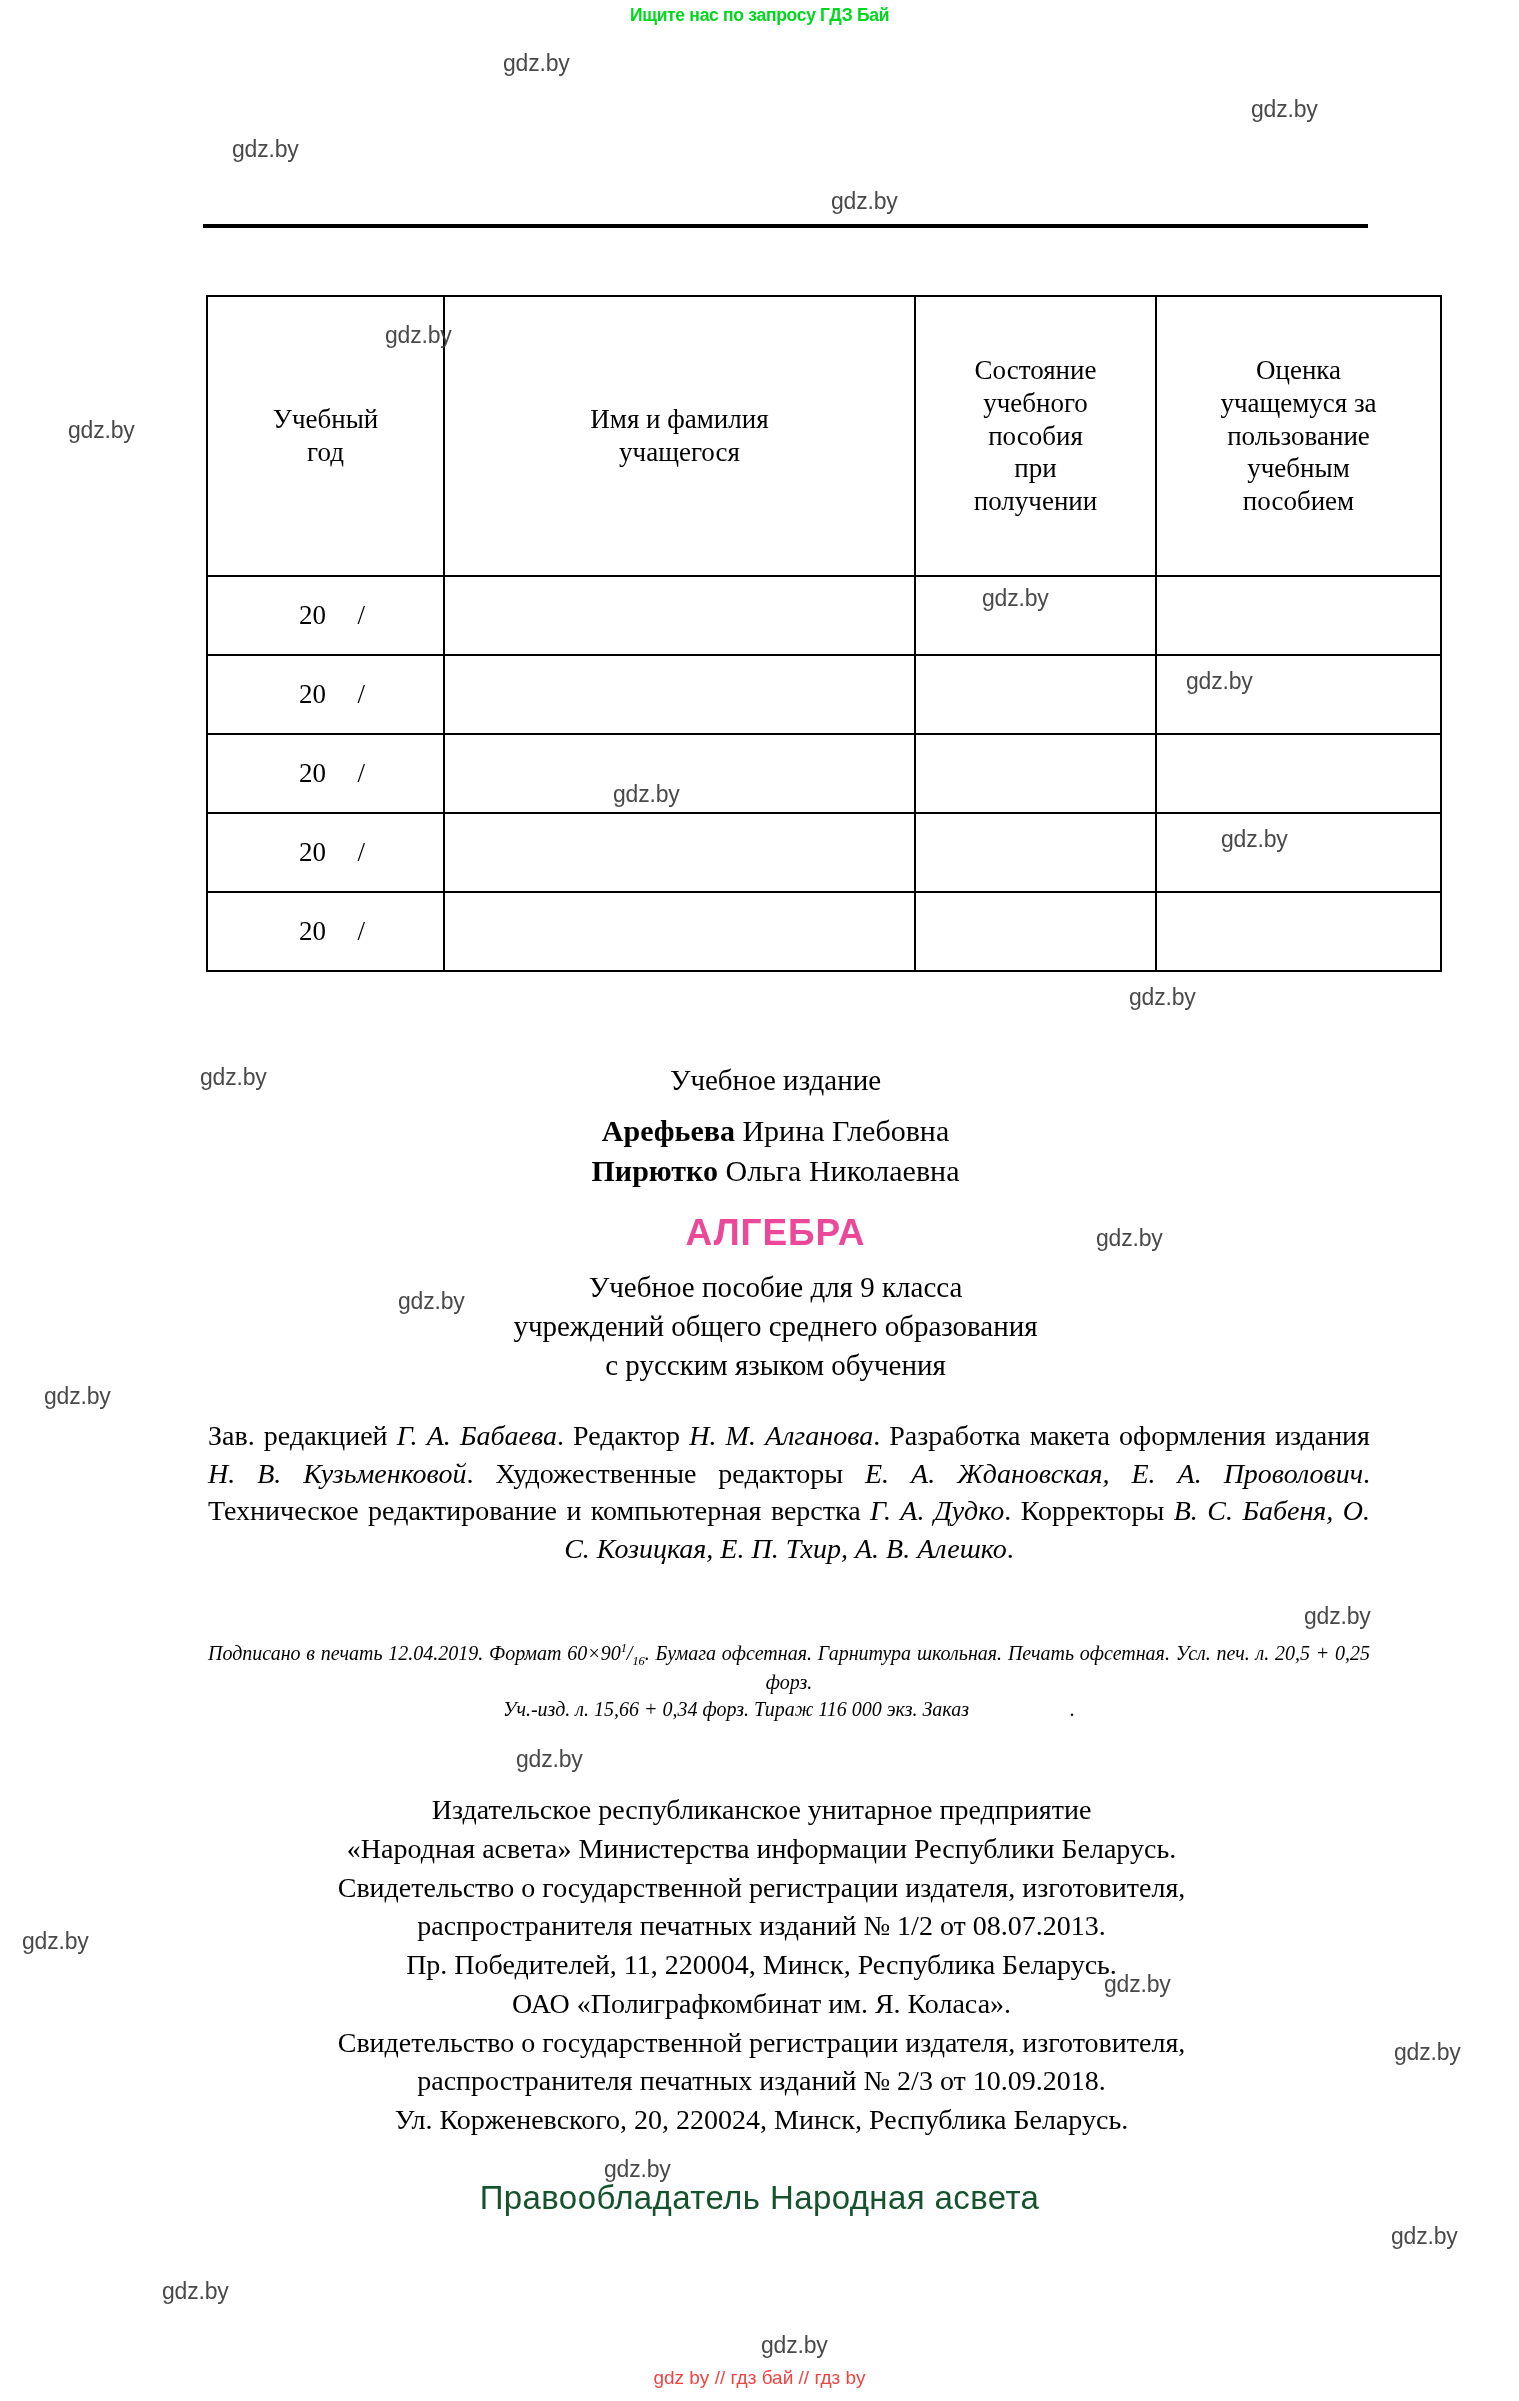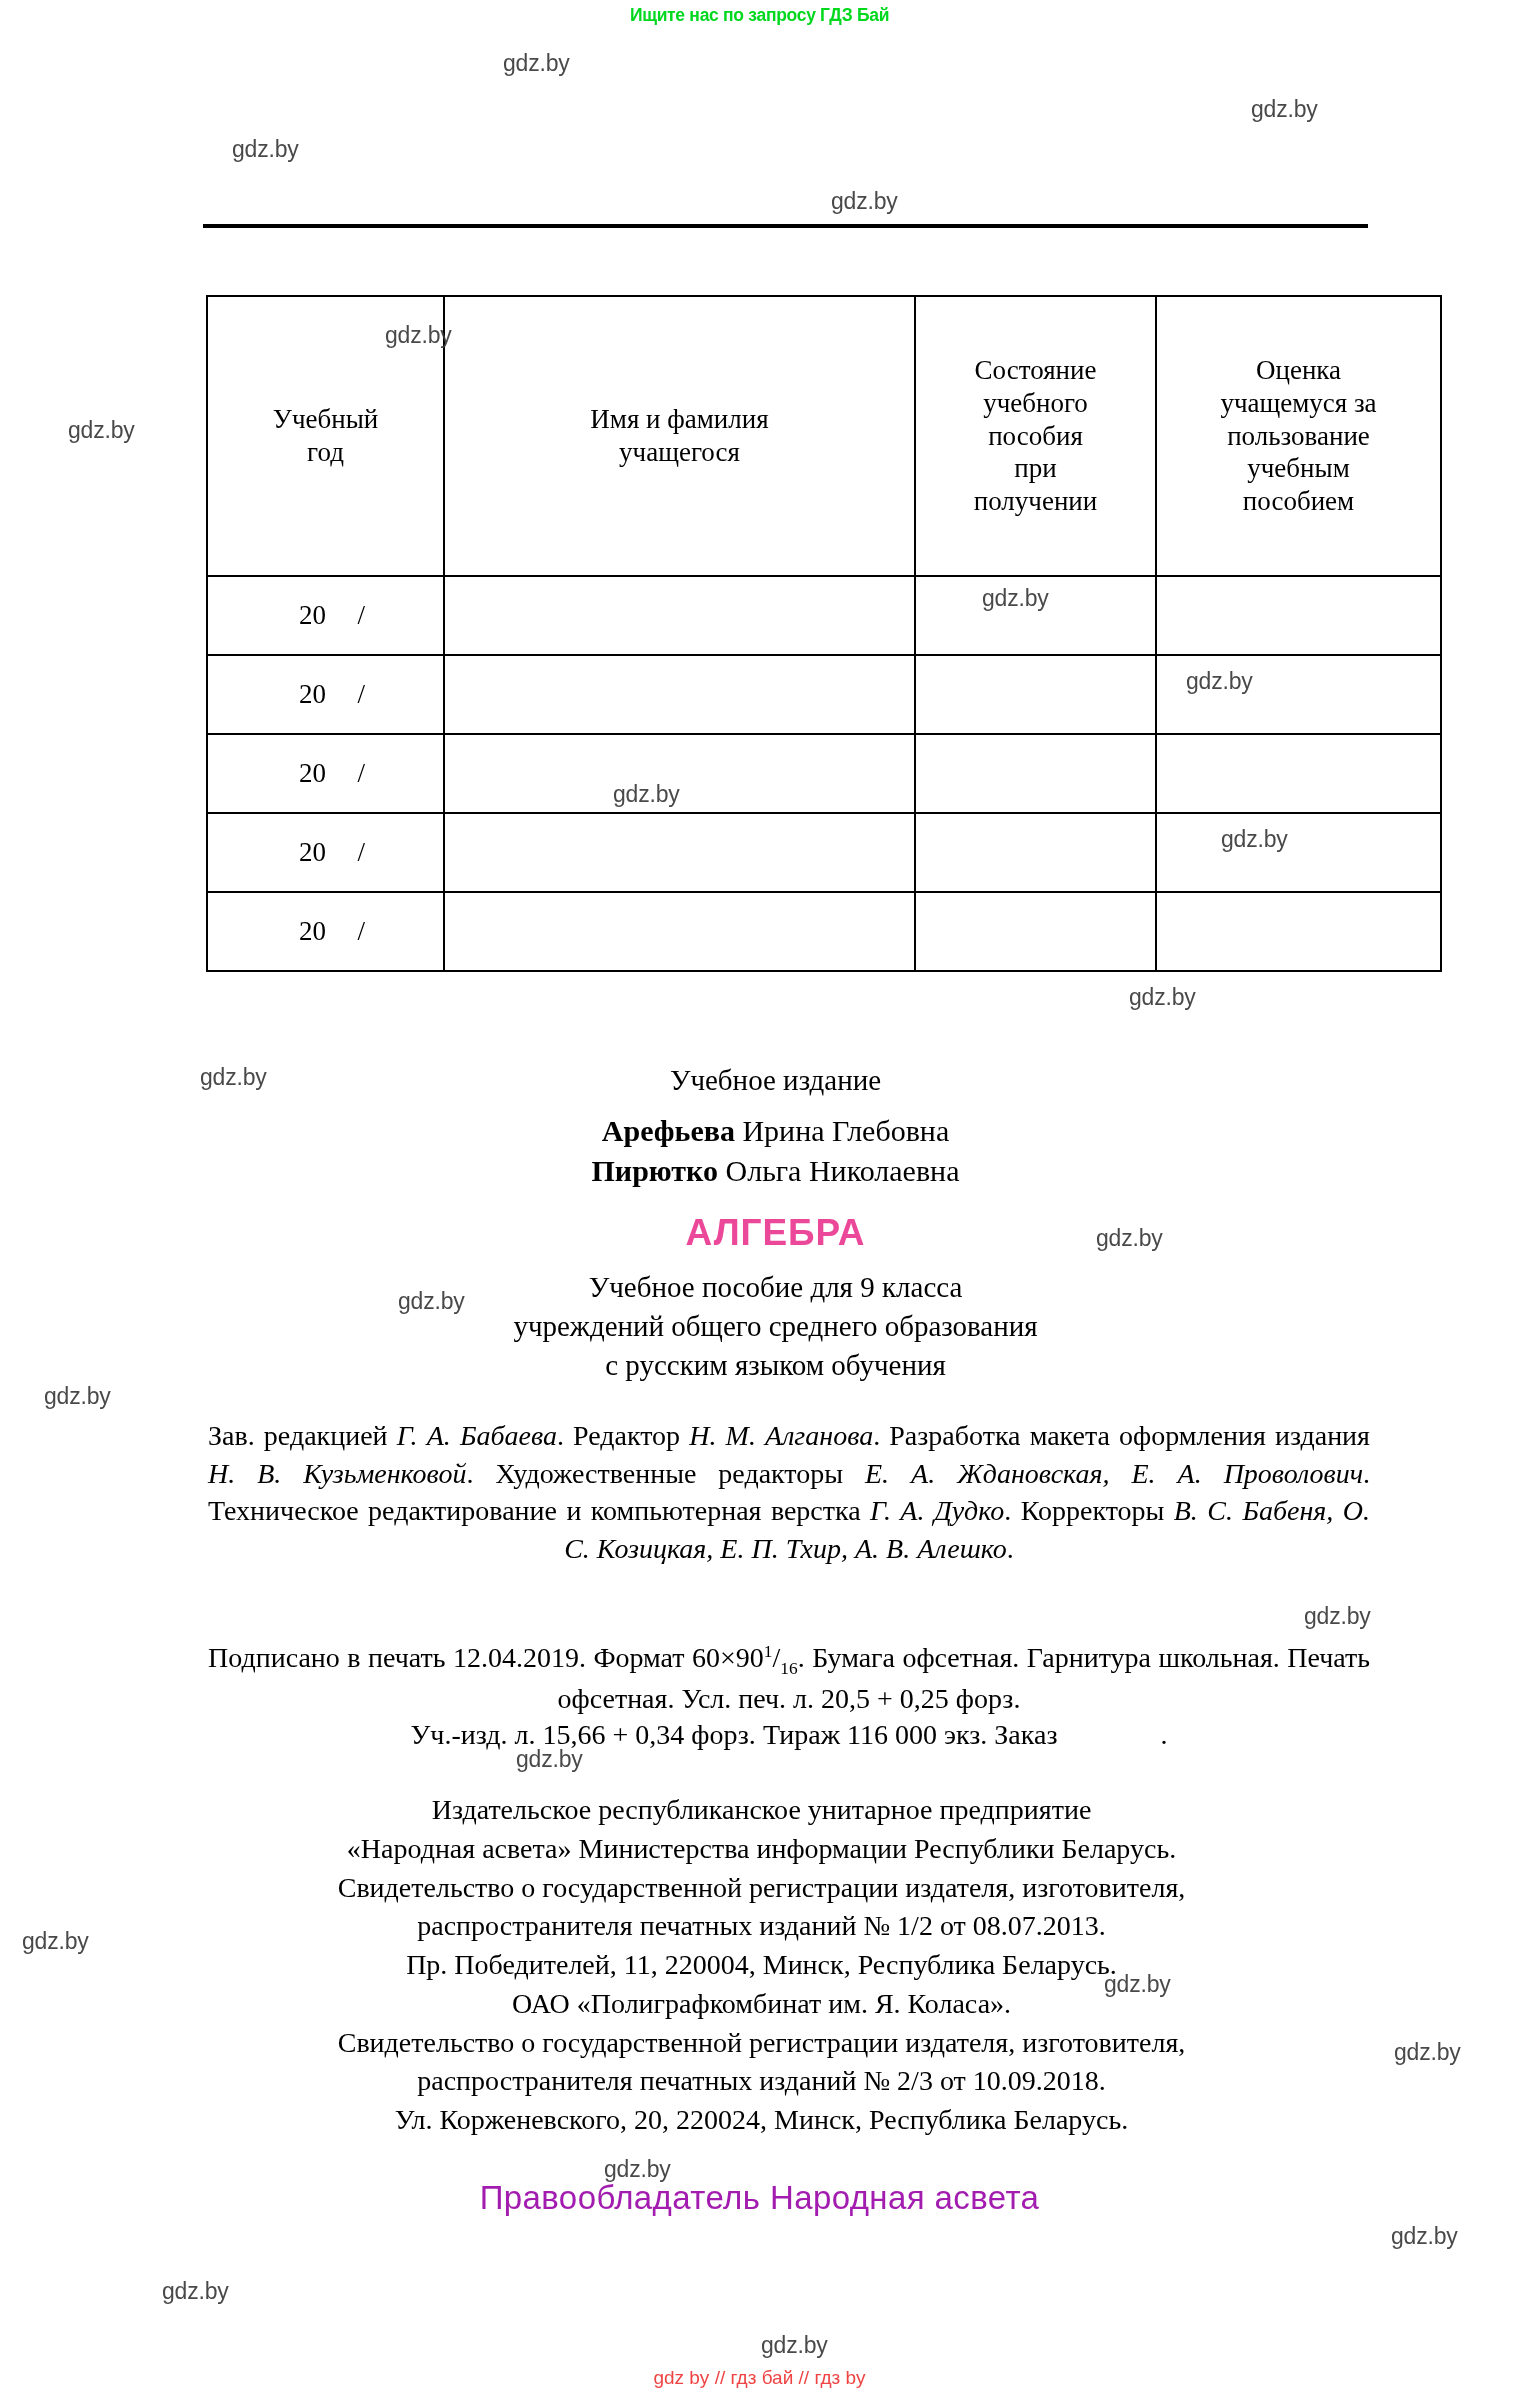--- a/index.html
+++ b/index.html
@@ -134,24 +134,25 @@
     text-align-last: center;
   }
   .credits i { font-style: italic; }
 
   
   .printinfo {
     position: absolute;
     left: 208px;
     top: 1640px;
     width: 1162px;
-    font-size: 28px;
+    font-size: 20px;
     line-height: 1.32;
     text-align: justify;
     text-align-last: center;
+    font-style: italic;
   }
   .printinfo .tight { text-align: center; }
   sup.num { font-size: 0.62em; vertical-align: super; }
   sub.den { font-size: 0.62em; vertical-align: sub; }
 
   
   .publisher {
     position: absolute;
     left: 114px;
     top: 1791px;
@@ -162,21 +163,21 @@
   }
 
   .rights {
     position: absolute;
     left: 0;
     top: 2179px;
     width: 1519px;
     text-align: center;
     font-family: "Liberation Sans", sans-serif;
     font-size: 33px;
-    color: #a21caf;
+    color: #14532d;
     letter-spacing: 0.4px;
   }
 </style>
 </head>
 <body>
 
 <div class="page">
 
   <div class="top-banner">Ищите нас по запросу ГДЗ Бай</div>
 

